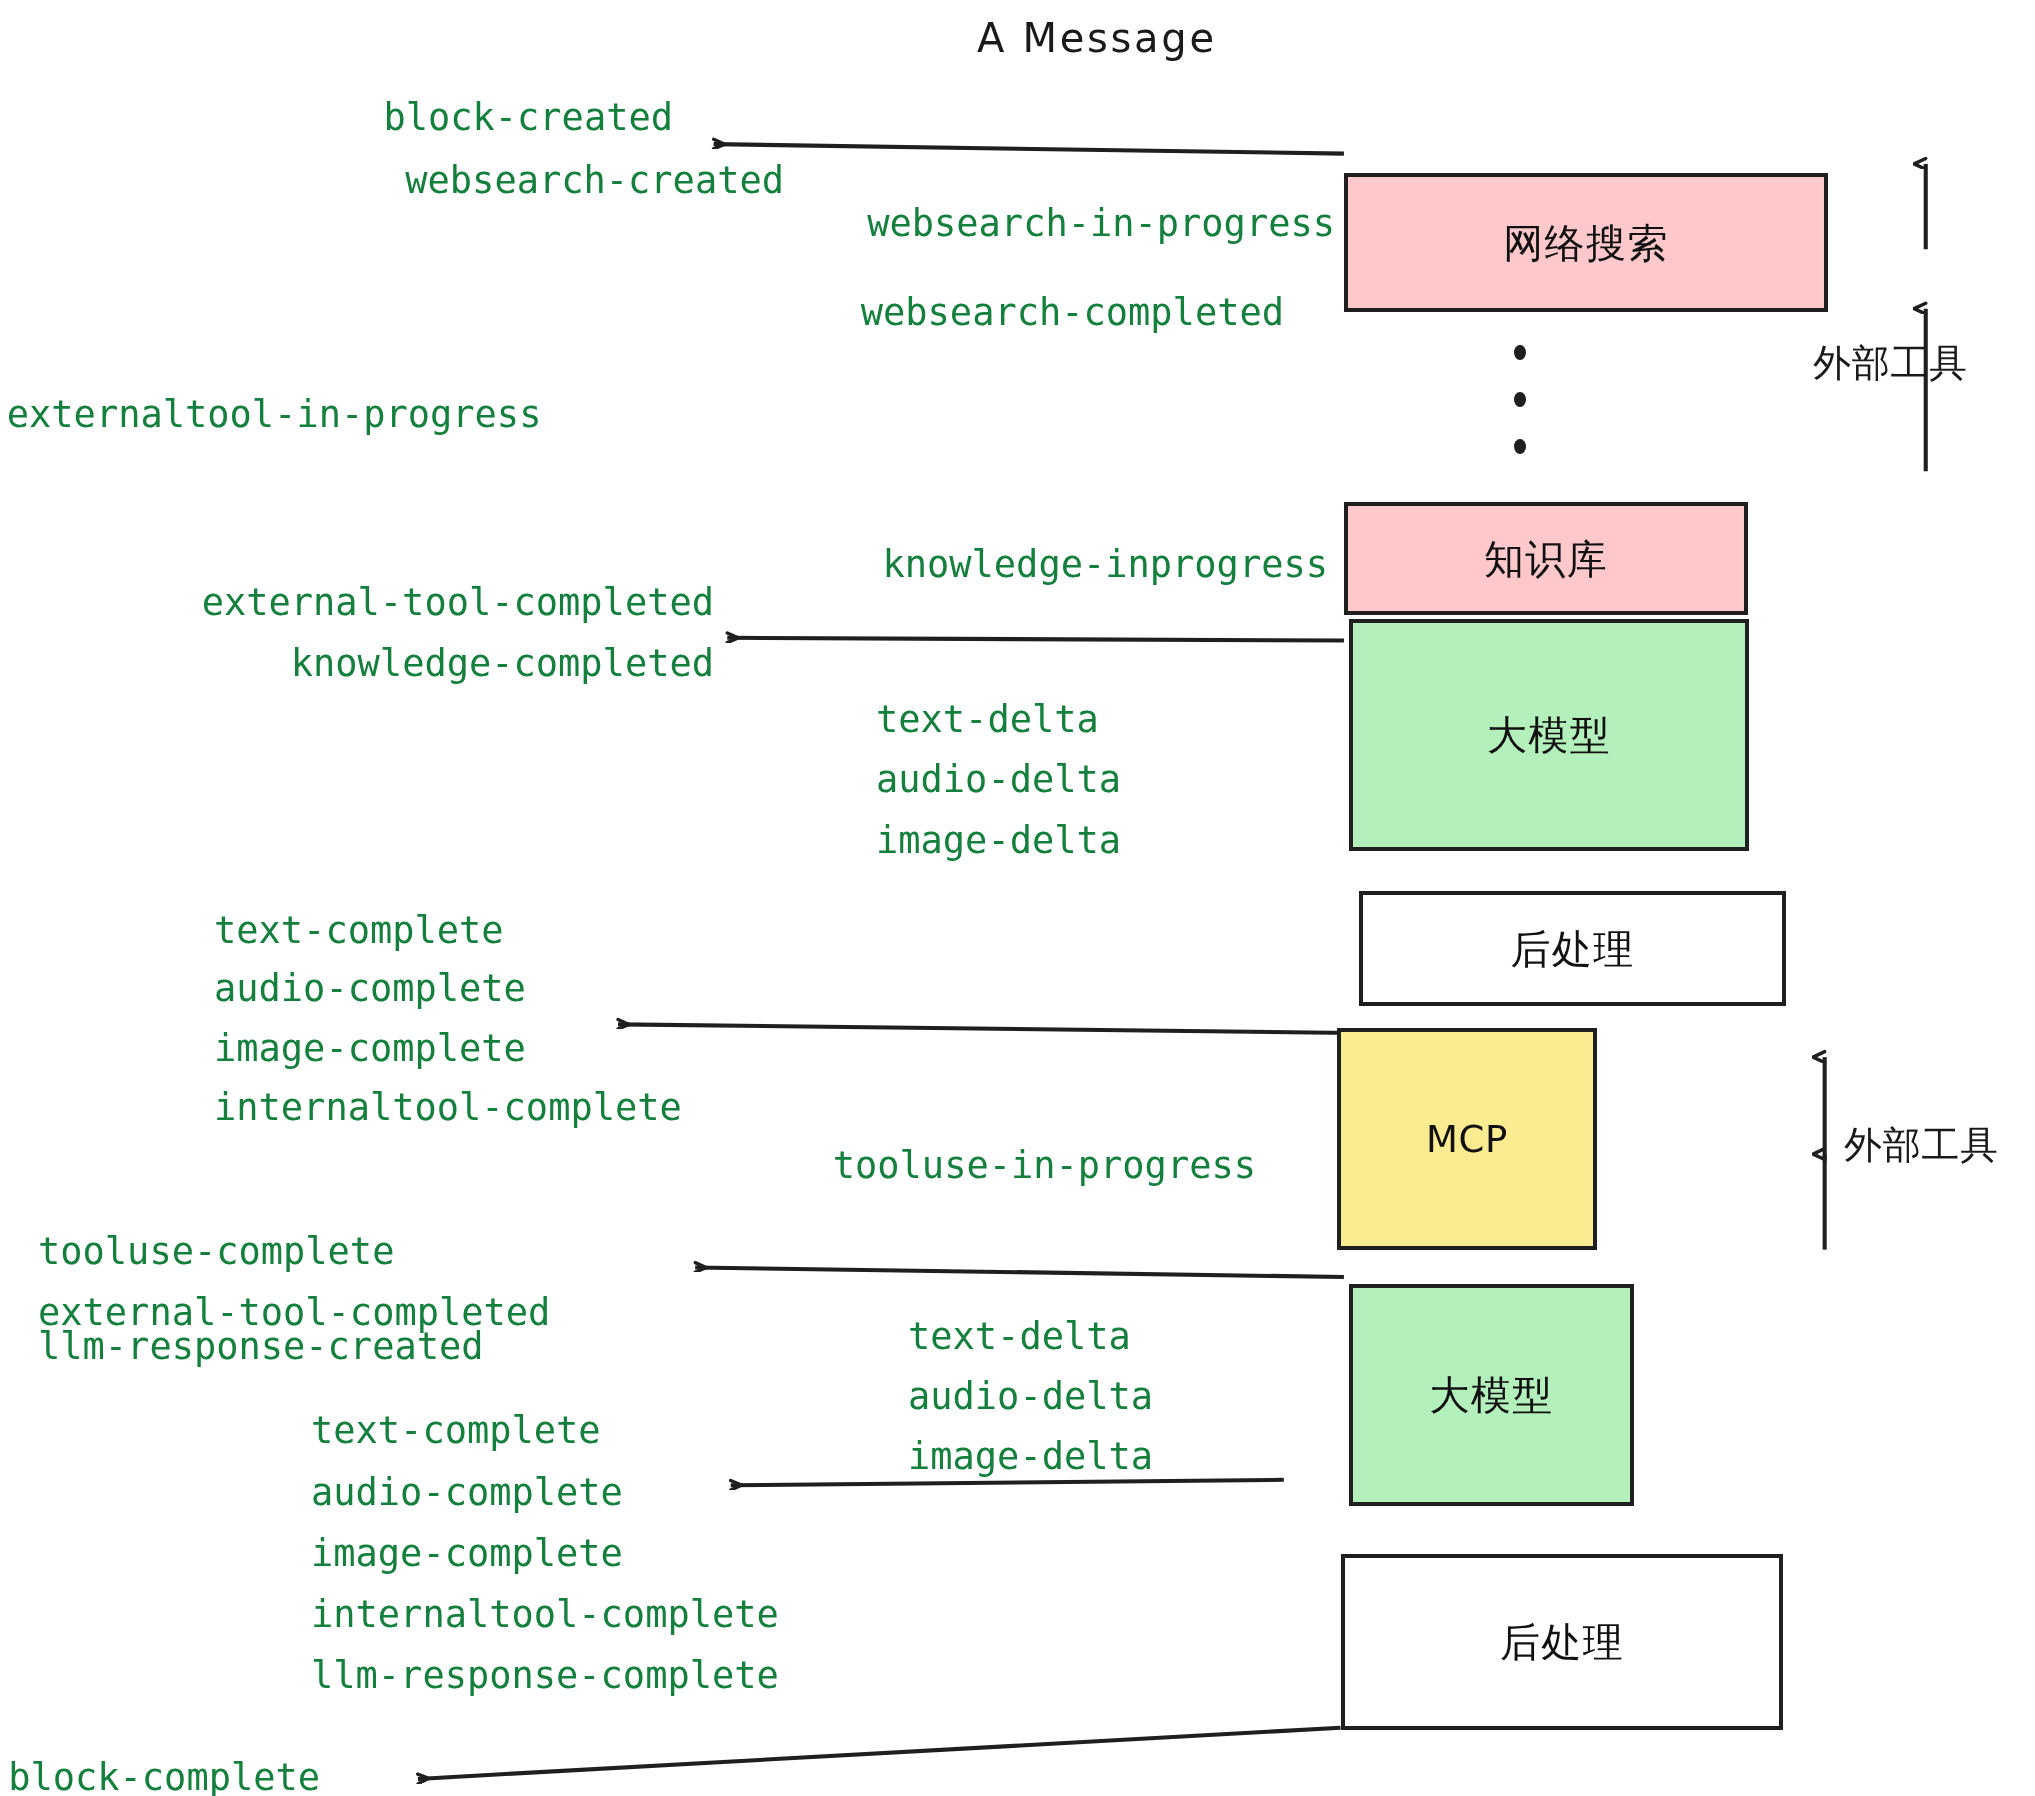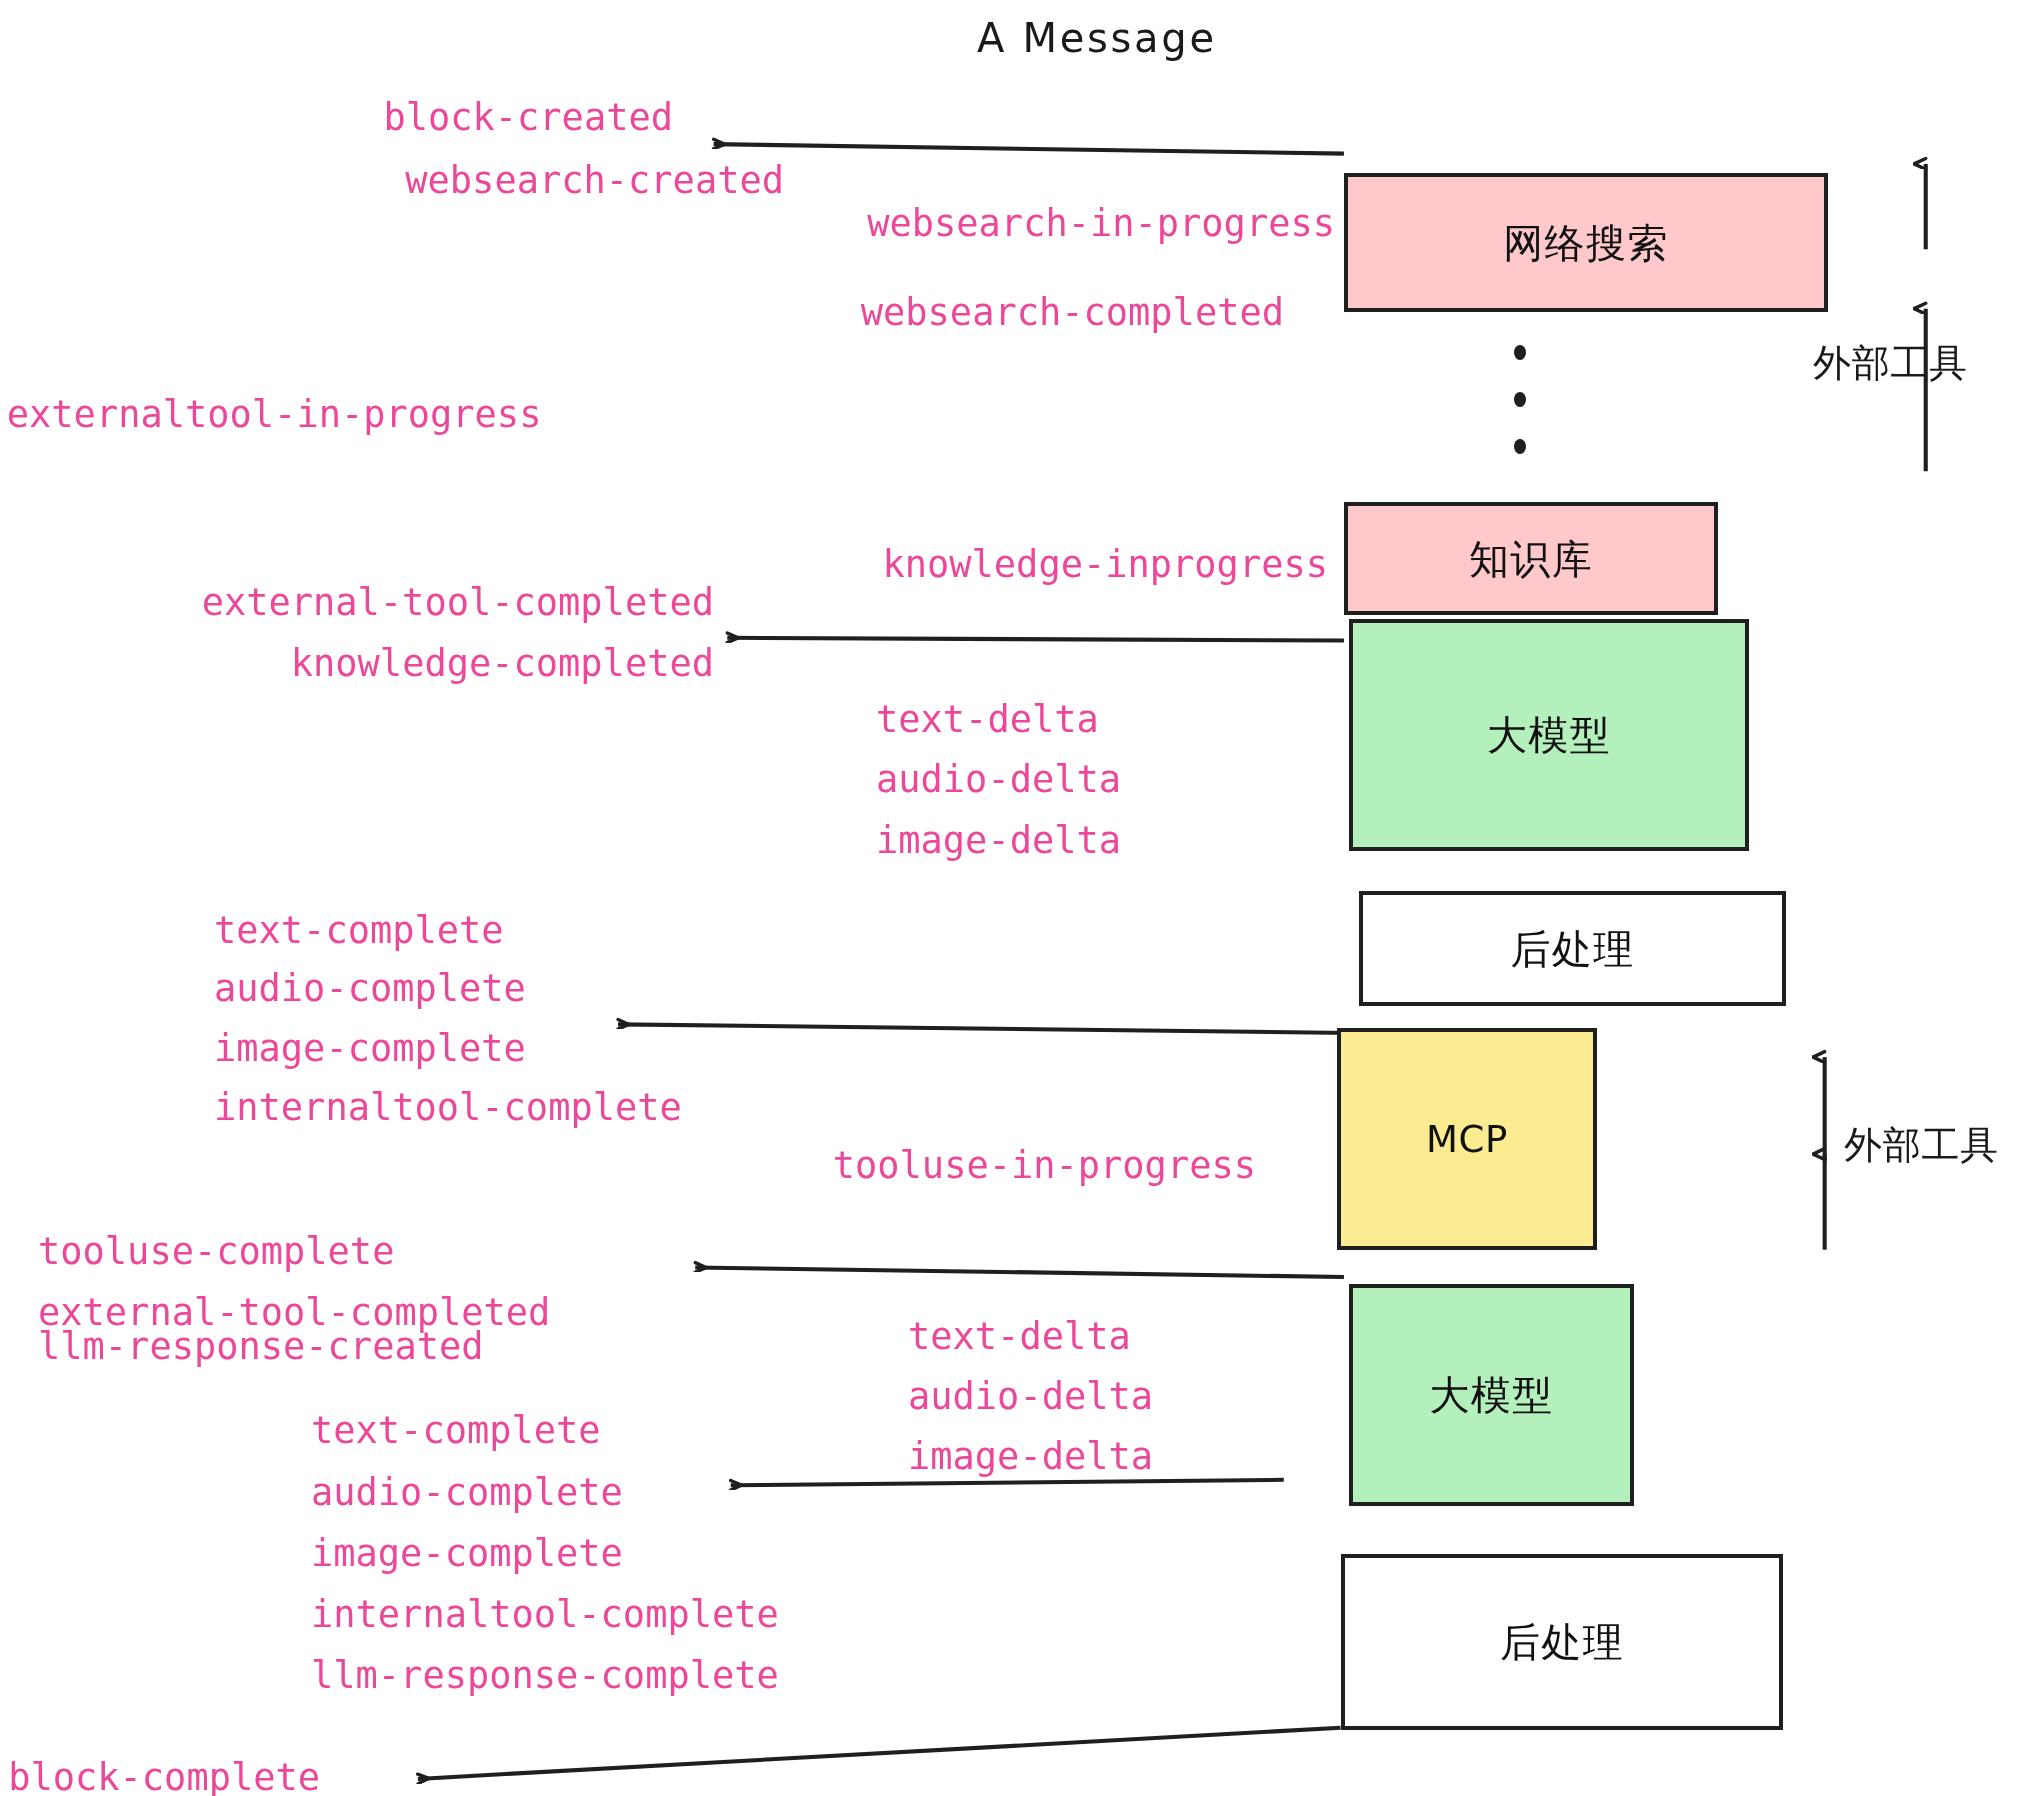--- a/index.html
+++ b/index.html
@@ -9,21 +9,21 @@
     height:1796px;
     background:#ffffff;
     overflow:hidden;
     font-family:"DejaVu Sans Mono","Liberation Mono",monospace;
   }
   .evt{
     position:absolute;
     font-family:"DejaVu Sans Mono","Liberation Mono",monospace;
     font-size:37px;
     line-height:1.0;
-    color:#ec4899;
+    color:#15803d;
     white-space:nowrap;
     letter-spacing:0px;
   }
   .evt.r{ transform:translateX(-100%); }
   .title{
     position:absolute;
     font-family:"DejaVu Sans","Liberation Sans",sans-serif;
     font-size:40px;
     font-weight:400;
     color:#1a1a1a;
@@ -116,21 +116,21 @@
   <div class="box" style="left:1344px; top:173px; width:484px; height:139px; background:#FFC9CB;">
     <span class="btxt">网络搜索</span>
   </div>
 
   <div class="dots" style="left:1513px; top:345px; width:13.7px; height:109px;">
     <span></span>
     <span></span>
     <span></span>
   </div>
 
-  <div class="box" style="left:1344px; top:502px; width:374px; height:113px; background:#FFC9CB;">
+  <div class="box" style="left:1344px; top:502px; width:404px; height:113px; background:#FFC9CB;">
     <span class="btxt">知识库</span>
   </div>
 
   <div class="box" style="left:1349px; top:619px; width:400px; height:232px; background:#B4F0BC;">
     <span class="btxt">大模型</span>
   </div>
 
   <div class="box" style="left:1359px; top:891px; width:427px; height:115px; background:#FFFFFF;">
     <span class="btxt">后处理</span>
   </div>

